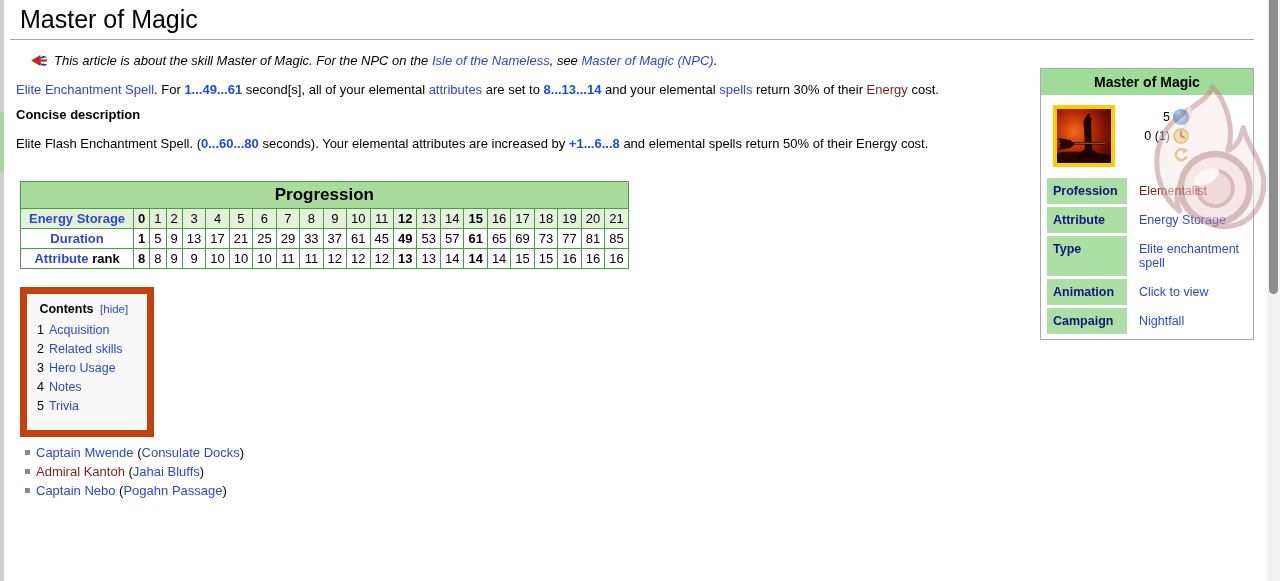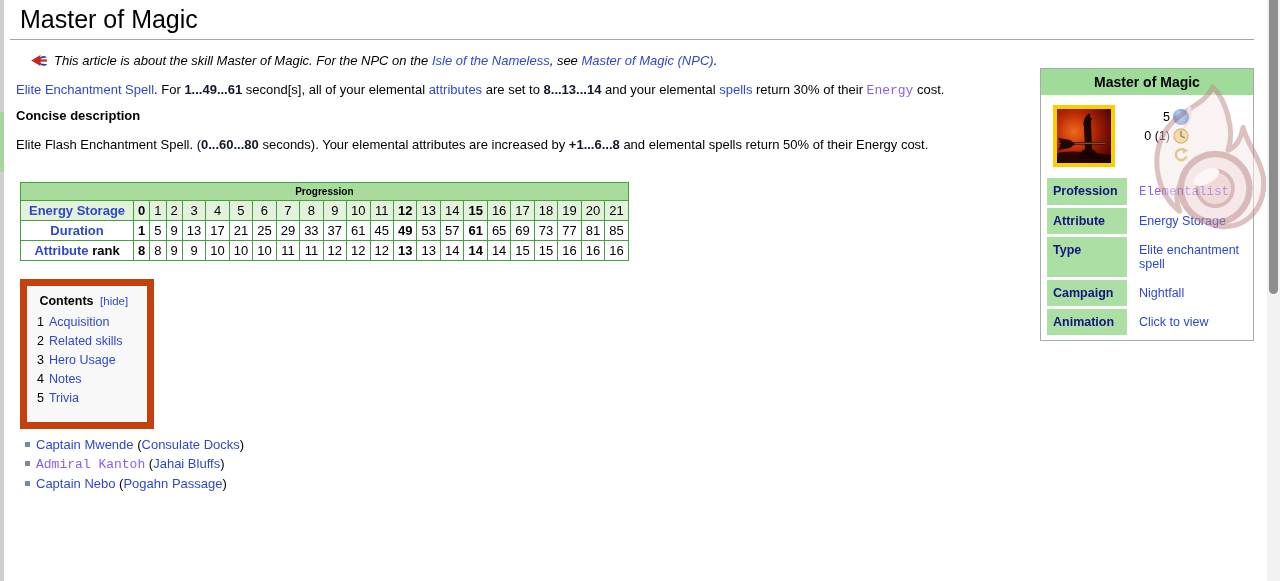--- a/index.html
+++ b/index.html
@@ -3,22 +3,22 @@
 <meta charset="utf-8">
 <style>
   * { box-sizing: border-box; }
   html,body { margin:0; padding:0; }
   body {
     width:1280px; height:581px; overflow:hidden; position:relative;
     background:#fff; color:#000;
     font-family:"Liberation Sans", sans-serif; font-size:13px;
   }
   .lnk { color:#2D48CE; cursor:pointer; text-decoration:none;text-align:center; }
-  .lnk.visited { color:#8b5cf6;font-family:Liberation Mono, monospace; }
-  .greenval { color:#0f172a; font-weight:bold;text-align:center; }
+  .lnk.visited { color:#7f1d1d; }
+  .greenval { color:#1d4ed8; font-weight:bold;text-align:center; }
 
   
   .left-strip { position:absolute; left:0; top:0; width:4px; height:581px; background:#cfcfcf; z-index:5; }
   .left-strip-green { position:absolute; left:0; top:112px; width:4px; height:60px; background:#a9d6a0; }
 
   
   .scrollbar { position:absolute; right:0; top:0; width:13px; height:581px; background:#f2f2f2; z-index:9; }
   .scroll-thumb { position:absolute; top:-6px; left:2px; width:9px; height:300px; background:#8d8d8d; border-radius:5px; }
 
   .content { position:absolute; left:10px; top:0; width:1248px; }
@@ -28,21 +28,21 @@
 
   .disambig { margin:13px 0 0 20px; font-style:italic; font-size:13px; }
   .disambig svg { vertical-align:-2px; margin-right:5px; }
 
   .para { margin:14px 0 0 6px; font-size:13px; }
   .concise-label { margin:10px 0 0 6px; font-weight:bold; }
 
   
   table.prog { border-collapse:collapse; margin:30px 0 0 10px; font-size:13px; }
   table.prog th, table.prog td { border:1px solid #44A044; text-align:center; padding:2px 4px; font-weight:400; }
-  table.prog .prog-title { background:#A8DB9C; font-weight:bold; font-size:10px; padding:3px; }
+  table.prog .prog-title { background:#A8DB9C; font-weight:bold; font-size:17px; padding:3px; }
   table.prog th.plabel { font-weight:bold; padding:2px 8px; white-space:nowrap; }
   table.prog th.plabel .lnk { font-weight:bold; }
   table.prog td { min-width:14px; }
   table.prog .shaded { background:#E4F2DC; }
   table.prog td.bold { font-weight:bold; }
 
   
   .toc { display:inline-block; border:7px solid #c2410c; background:#f8f8f8; margin:18px 0 0 10px;
          padding:8px 16px 12px 10px; font-size:12.5px; min-width:88px; }
   .toc-head { text-align:center; white-space:nowrap; }
@@ -261,26 +261,26 @@
       </div>
       <div class="ib-row">
         <div class="ib-label">Attribute</div>
         <div class="ib-value"><span class="lnk">Energy Storage</span></div>
       </div>
       <div class="ib-row">
         <div class="ib-label">Type</div>
         <div class="ib-value"><span class="lnk">Elite enchantment spell</span></div>
       </div>
       <div class="ib-row">
+        <div class="ib-label">Animation</div>
+        <div class="ib-value"><span class="lnk">Click to view</span></div>
+      </div>
+      <div class="ib-row">
         <div class="ib-label">Campaign</div>
         <div class="ib-value"><span class="lnk">Nightfall</span></div>
-      </div>
-      <div class="ib-row">
-        <div class="ib-label">Animation</div>
-        <div class="ib-value"><span class="lnk">Click to view</span></div>
       </div>
     </div>
 </div>
 
 <svg class="flame-mark" width="127" height="168" viewBox="0 0 100 132">
   <path d="M58,2 C52,18 28,20 18,42 C10,60 14,86 32,100 C28,90 30,80 36,74 C34,94 46,110 64,112 C86,114 100,96 98,74 C96,58 86,50 82,34 C80,44 76,50 70,52 C76,36 68,12 58,2 Z" fill="#F6EAEA" stroke="#C38E8E" stroke-width="4" stroke-linejoin="round"></path>
   <circle cx="60" cy="82" r="27" fill="#EFD6D6" stroke="#BB8383" stroke-width="5"></circle>
   <circle cx="60" cy="82" r="14" fill="#E3BBBB" stroke="#BB8383" stroke-width="3"></circle>
   <ellipse cx="53" cy="73" rx="11" ry="5.5" fill="#FAF0F0" transform="rotate(-28 53 73)"></ellipse>
   <path d="M40,16 C44,24 40,32 34,36 C38,28 36,20 40,16 Z" fill="#E8C9C9"></path>

